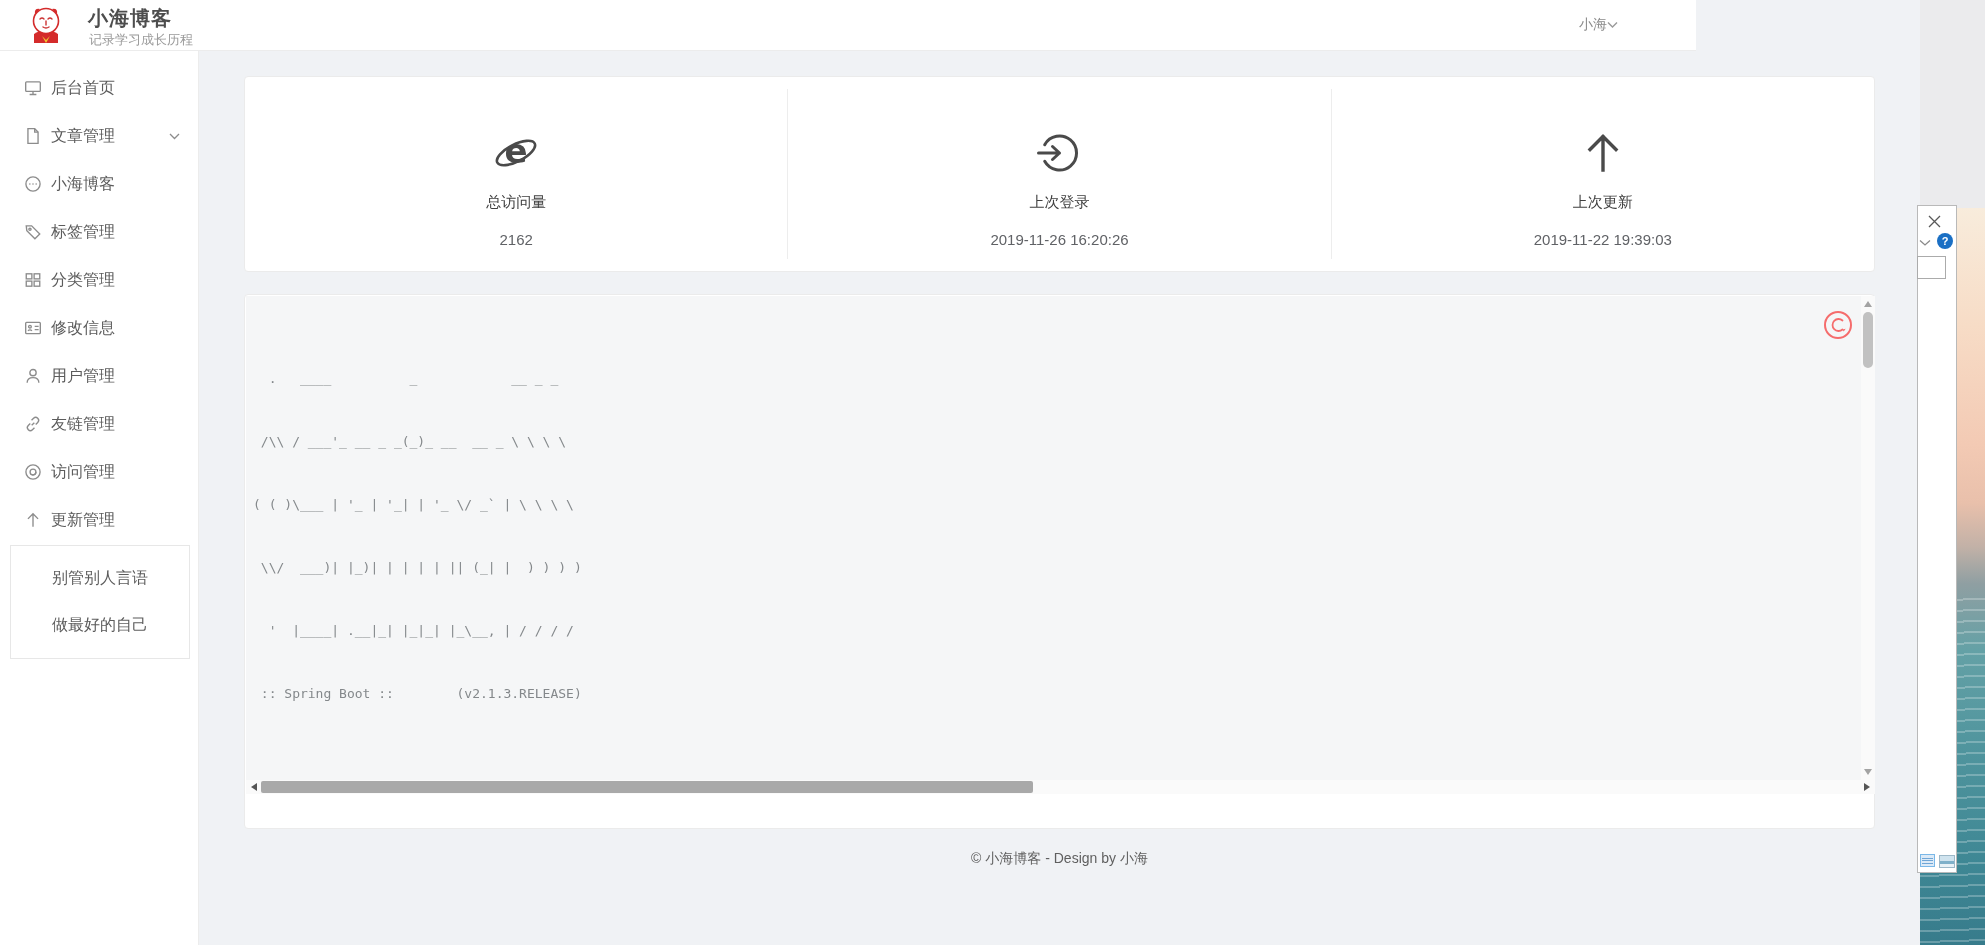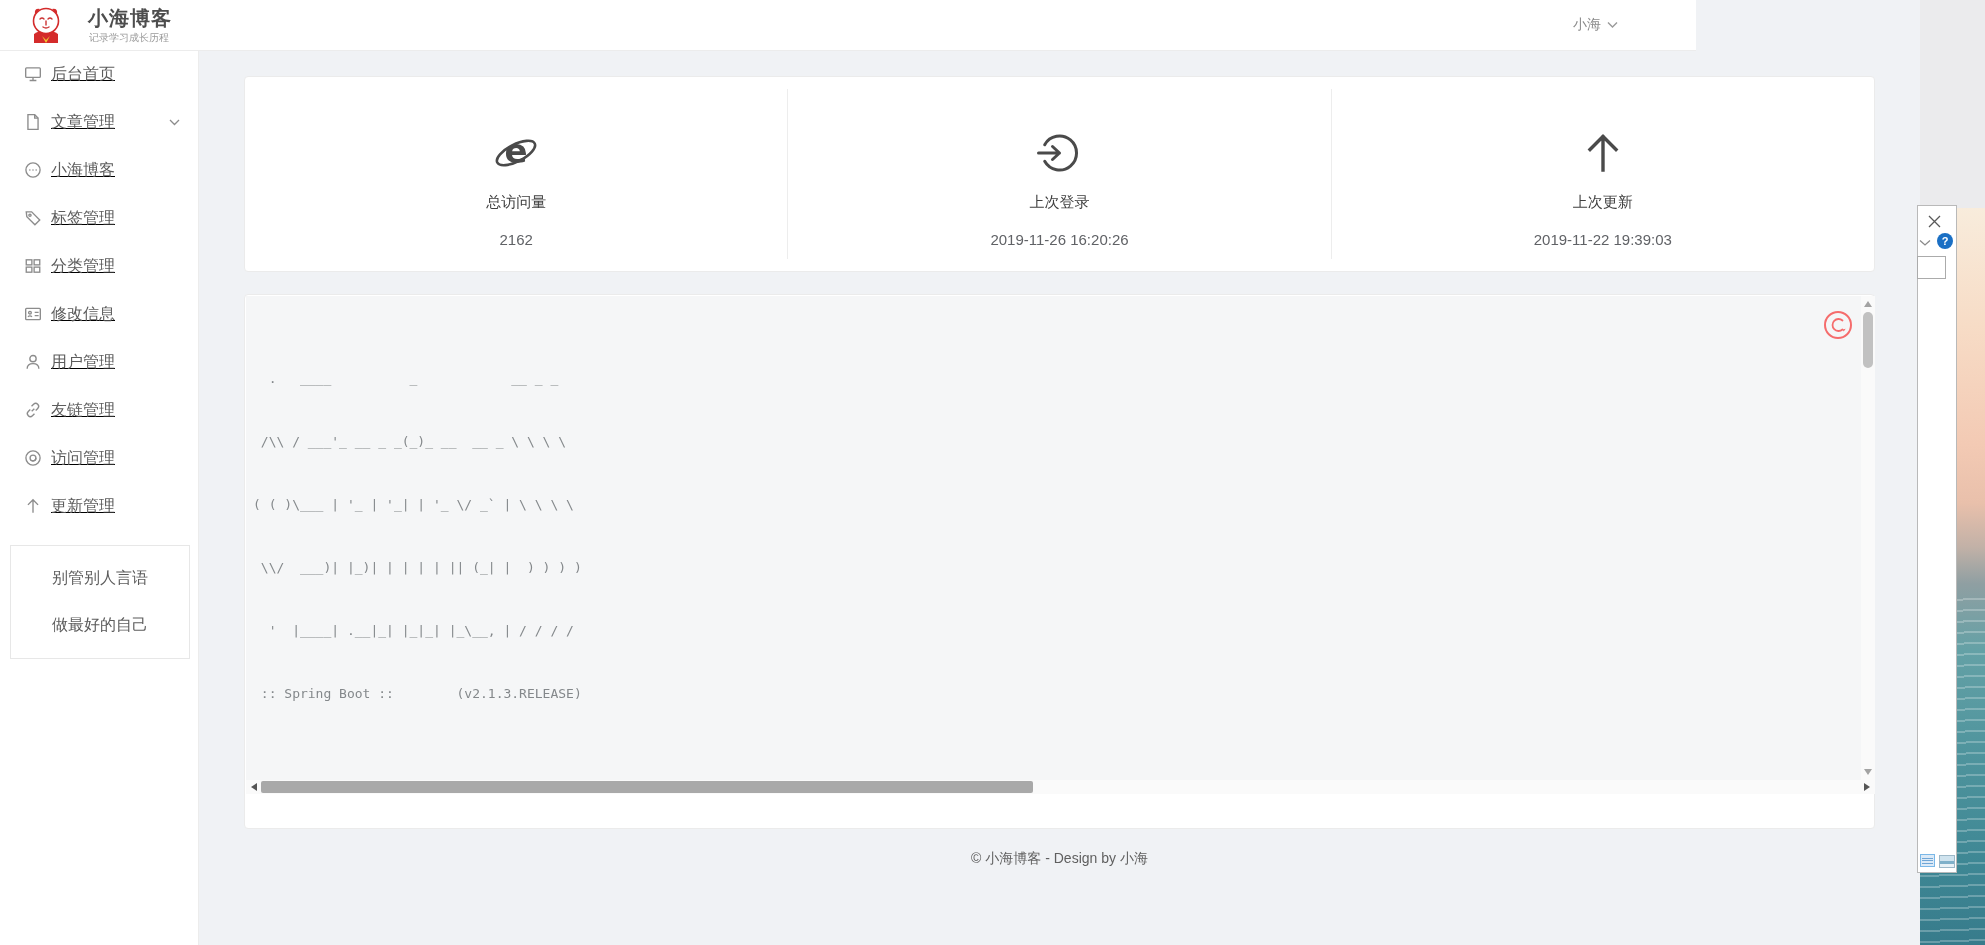--- a/index.html
+++ b/index.html
@@ -3,26 +3,26 @@
 <meta charset="utf-8">
 <style>
   html,body{margin:0;padding:0;}
   body{font-family:"Liberation Sans","DejaVu Sans",sans-serif;}
   #screen{position:relative;width:1985px;height:945px;overflow:hidden;background:#f0f2f5;}
 
   
   .header{position:absolute;left:0;top:0;width:1696px;height:50px;background:#fff;border-bottom:1px solid #ececec;z-index:5;}
   .logo{position:absolute;left:27px;top:6px;width:38px;height:38px;}
   .brand-title{position:absolute;left:88px;top:5px;font-size:20px;font-weight:bold;color:#4d4d4d;letter-spacing:1px;}
-  .brand-sub{position:absolute;left:89px;top:31px;font-size:10px;color:#9a9a9a;}
-  .user-menu{position:absolute;right:78px;top:0;height:50px;display:flex;align-items:center;gap:6px;color:#8a8a8a;font-size:14px;cursor:pointer;}
+  .brand-sub{position:absolute;left:89px;top:31px;font-size:13px;color:#9a9a9a;}
+  .user-menu{position:absolute;right:78px;top:0;height:50px;display:flex;align-items:center;color:#8a8a8a;font-size:14px;cursor:pointer;}
 
   
   .sidebar{position:absolute;left:0;top:50px;width:198px;height:895px;background:#fff;border-right:1px solid #ececec;z-index:4;}
-  .side-list{text-decoration:underline;}
+  .side-list{padding-top:14px;}
   .side-item{position:relative;height:48px;display:flex;align-items:center;padding-left:24px;color:#5c5c5c;font-size:16px;cursor:pointer;}
   .side-item .ic{width:18px;height:18px;margin-right:9px;flex:0 0 auto;}
   .side-item .chev{position:absolute;right:18px;top:19px;width:11px;height:11px;}
   .motto{position:absolute;left:10px;top:495px;width:178px;height:112px;border:1px solid #e7e7e7;display:flex;flex-direction:column;align-items:center;justify-content:center;gap:26px;color:#5c5c5c;font-size:16px;}
 
   
   .stats-panel{position:absolute;left:244px;top:76px;width:1631px;height:196px;background:#fff;border:1px solid #ebebeb;border-radius:4px;box-sizing:border-box;display:flex;z-index:2;}
   .stat-card{flex:1 1 0;display:flex;flex-direction:column;align-items:center;padding-top:41px;margin:12px 0;}
   .stat-card + .stat-card{border-left:1px solid #ededed;}
   .stat-icon{width:46px;height:46px;}

